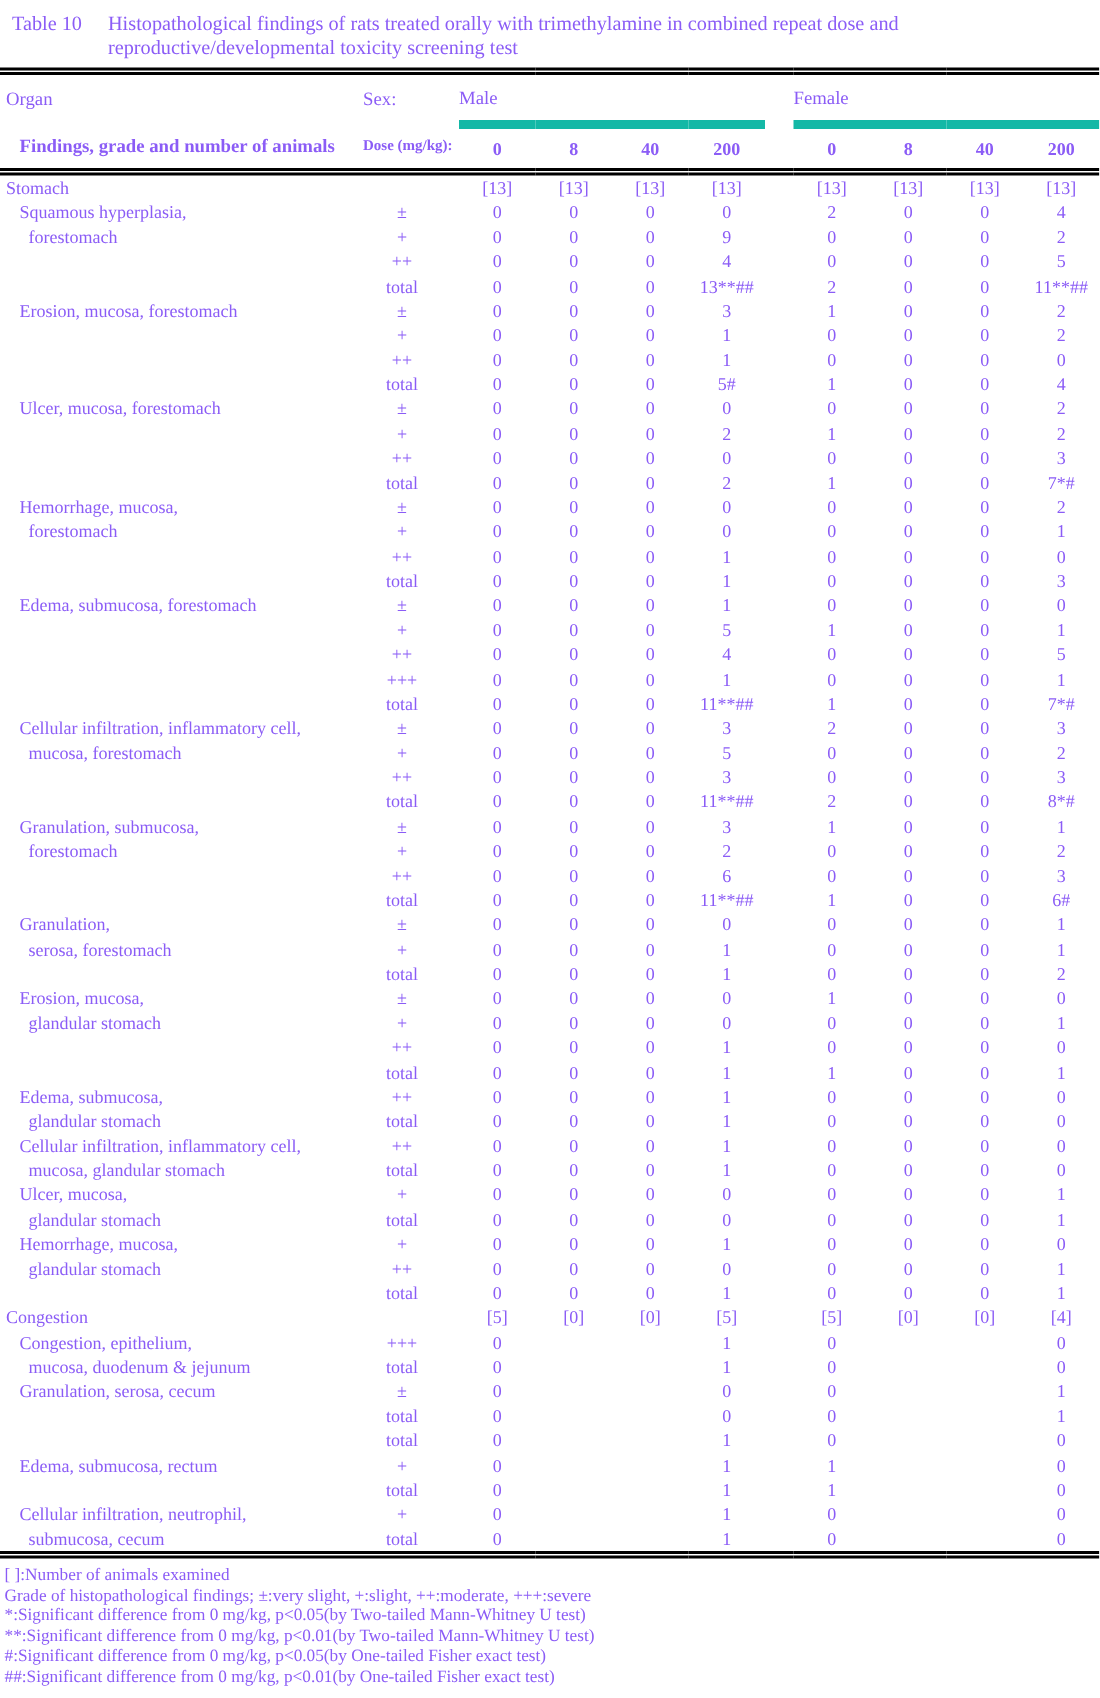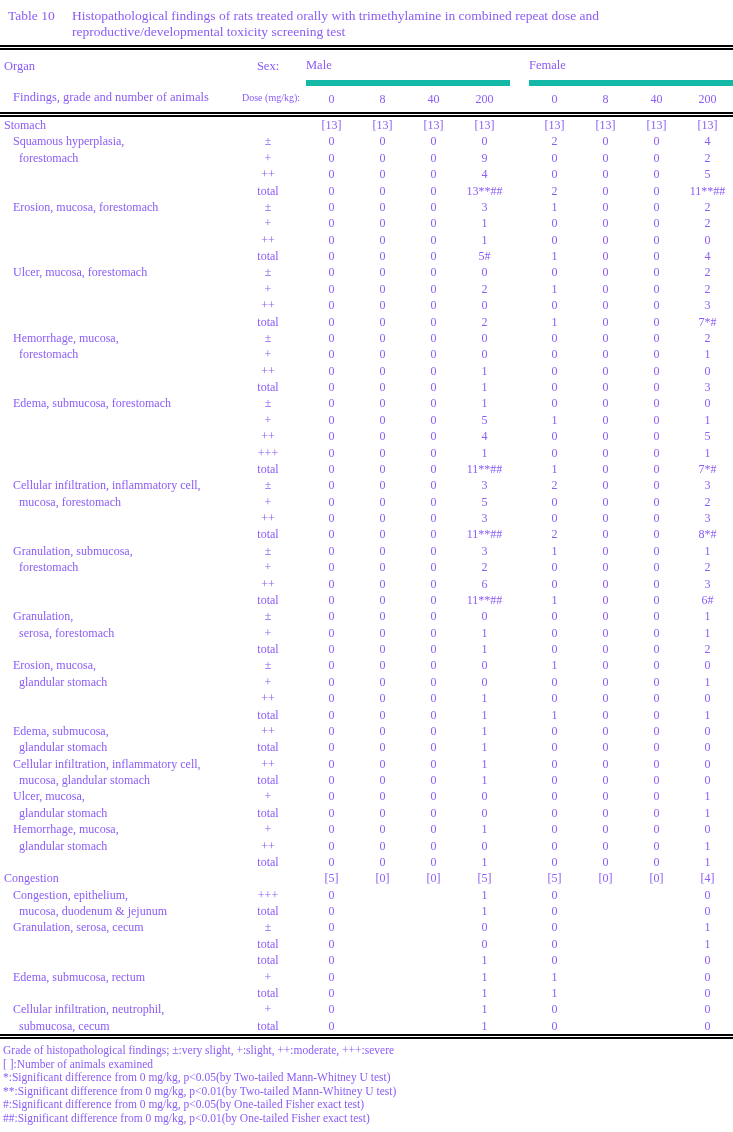--- a/index.html
+++ b/index.html
@@ -12,26 +12,26 @@
   .title { display:flex; margin-left:8px; font-size:13.5px; line-height:16px; }
   .title-label { width:56px; flex:none; }
   .title-caption { margin-left:8px; }
   
   table.tbl {
     border-collapse:collapse; table-layout:fixed; width:733px; margin-top:5px;
     border-top:5px double #000; border-bottom:5px double #000;
   }
   td { padding:0; margin:0; font-size:12px; white-space:nowrap; overflow:visible; vertical-align:middle; }
   .hrowA td { height:30px; }
-  .hrowB td { height:26px; border-bottom:5px double #000; }
+  .hrowB td { height:26px; border-bottom:5px double #000;font-weight:bold; }
   .grp  { text-align:left; border-bottom:6px solid #14b8a6; font-size:12.5px; }
   .ctr  { text-align:center; }
   .organ-h { text-align:left; padding-left:4px; font-size:12.5px; }
   .findings-h { text-align:left; padding-left:13px; font-size:12.5px; }
-  .sex  { text-align:center; font-size:12.5px; }
+  .sex  { font-size:12.5px; }
   .dose { text-align:center; font-size:10px; }
   tbody td { height:16.37px; line-height:16.37px; }
   .lbl  { text-align:left; }
   .ind0 { padding-left:4px; }
   .ind1 { padding-left:13px; }
   .ind2 { padding-left:19px; }
   .grade { text-align:center; }
   .val   { text-align:center; }
   
   .footnotes { margin-left:3px; margin-top:5px; font-size:11.5px; line-height:13.6px; }
@@ -870,21 +870,21 @@
           <td class="sp"></td>
           <td class="val">0</td>
           <td class="val"></td>
           <td class="val"></td>
           <td class="val">0</td>
         </tr>
       </tbody>
   </table>
 
   <div class="footnotes">
+      <div>[ ]:Number of animals examined</div>
       <div>Grade of histopathological findings; ±:very slight, +:slight, ++:moderate, +++:severe</div>
-      <div>[ ]:Number of animals examined</div>
       <div>*:Significant difference from 0 mg/kg, p&lt;0.05(by Two-tailed Mann-Whitney U test)</div>
       <div>**:Significant difference from 0 mg/kg, p&lt;0.01(by Two-tailed Mann-Whitney U test)</div>
       <div>#:Significant difference from 0 mg/kg, p&lt;0.05(by One-tailed Fisher exact test)</div>
       <div>##:Significant difference from 0 mg/kg, p&lt;0.01(by One-tailed Fisher exact test)</div>
     </div>
 
 </div>
 
 </body></html>

